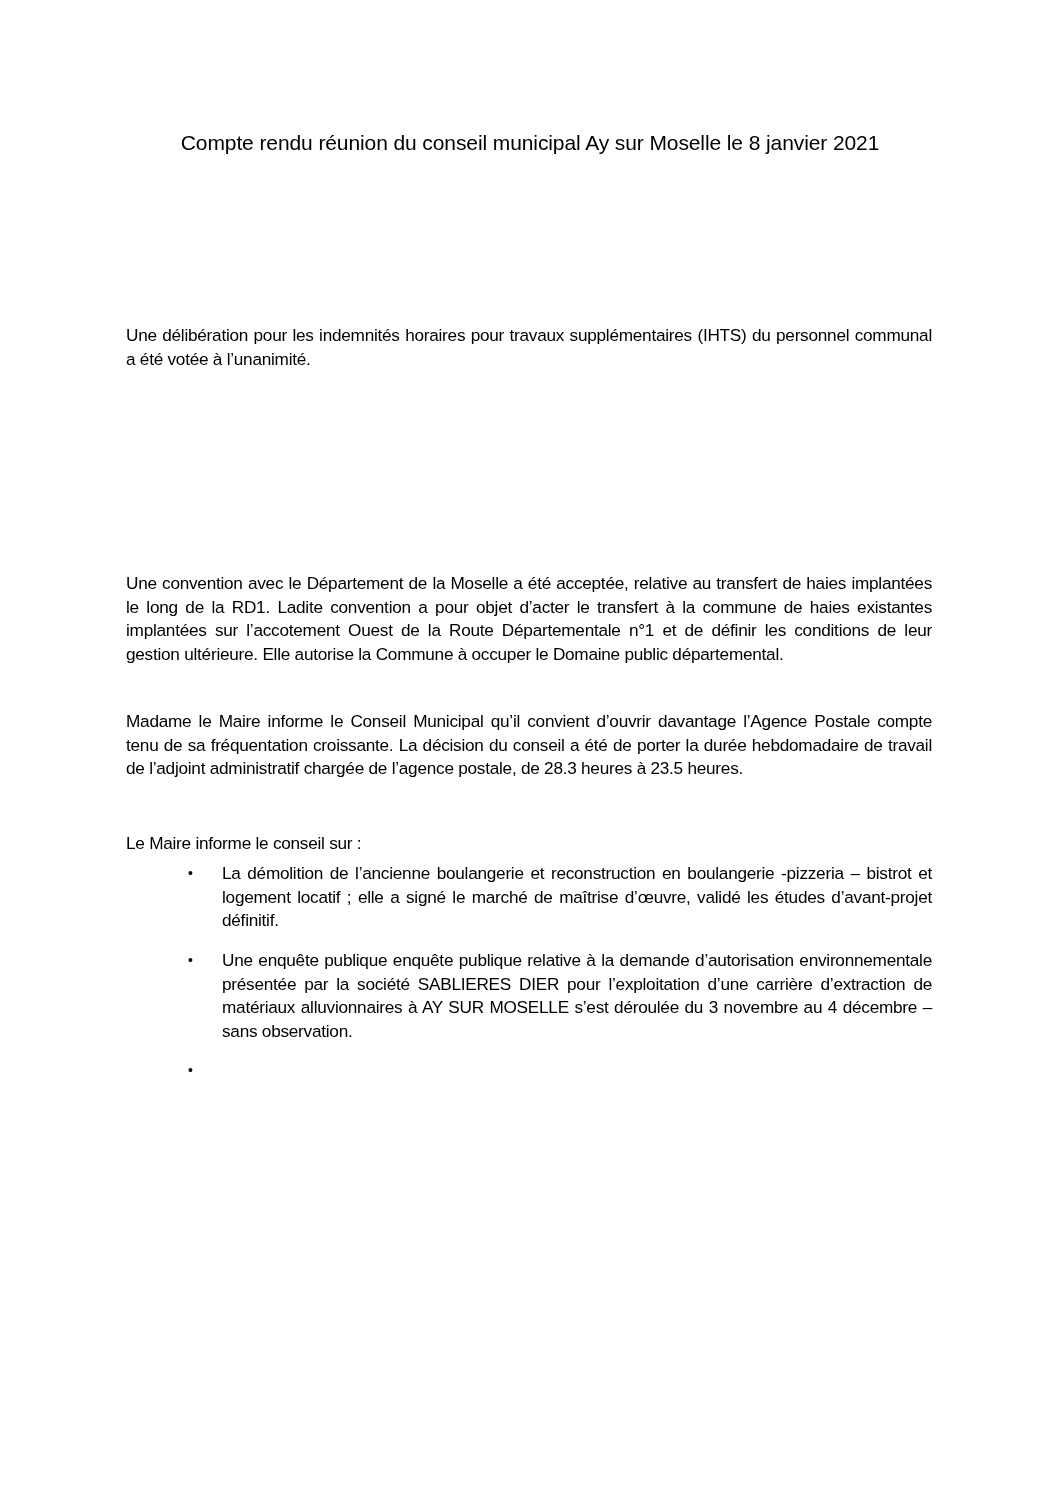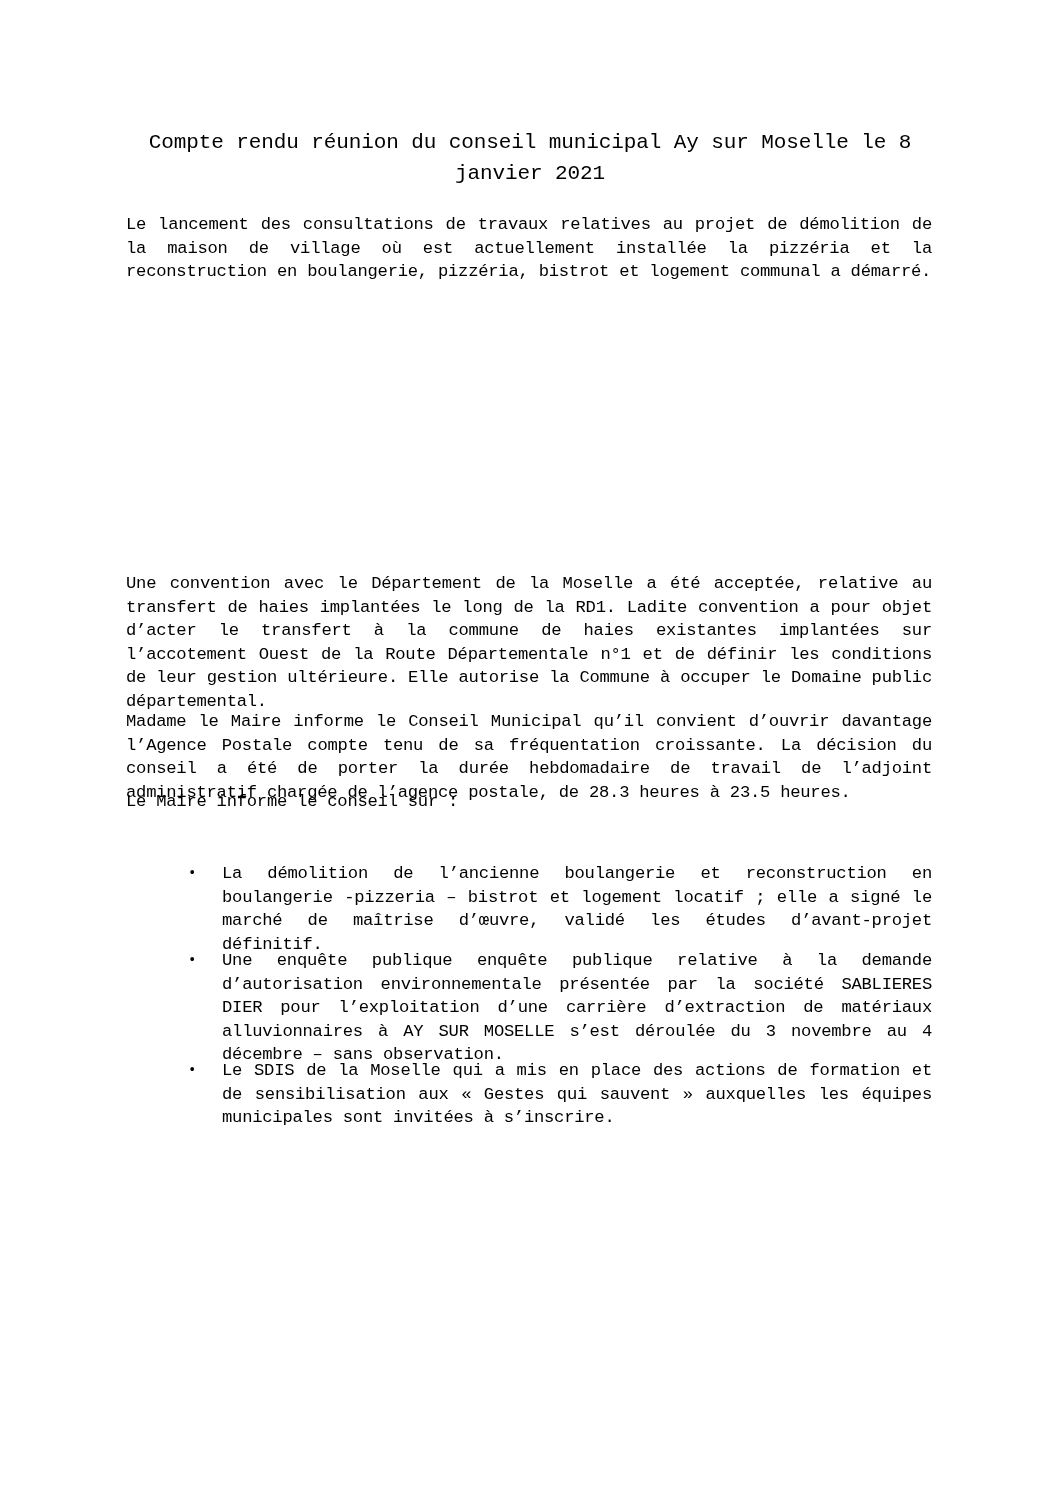--- a/index.html
+++ b/index.html
@@ -15,21 +15,20 @@
       color: #000000;
       font-family: "Liberation Sans", sans-serif;
     }
     .page {
       position: absolute;
       left: 0;
       top: 0;
       width: 1058px;
       height: 1497px;
       background: #ffffff;
-      font-family: Liberation Mono, monospace;
     }
     .title {
       position: absolute;
       left: 120px;
       width: 820px;
       top: 127px;
       text-align: center;
       font-size: 21px;
       line-height: 31px;
       letter-spacing: -0.1px;
@@ -45,21 +44,21 @@
       line-height: 23.6px;
       text-align: justify;
       letter-spacing: -0.25px;
     }
     .para.left { text-align: left; }
     #p1 { top: 213px; }
     #p2 { top: 324px; }
     #p3 { top: 434px; }
     #p4 { top: 572px; }
     #p5 { top: 710px; }
-    #p6 { top: 790px; }
+    #p6 { top: 832px; }
 
     .list {
       position: absolute;
       left: 126px;
       width: 806px;
       margin: 0;
       padding: 0;
       list-style: none;
     }
     .list-item {
@@ -80,32 +79,31 @@
     #li1 { position: absolute; top: 862px; left: 0; width: 806px; box-sizing: border-box; }
     #li2 { position: absolute; top: 949px; left: 0; width: 806px; box-sizing: border-box; }
     #li3 { position: absolute; top: 1059px; left: 0; width: 806px; box-sizing: border-box; }
   </style>
 </head>
 <body>
 
 <div class="page">
   <h1 class="title">Compte rendu réunion du conseil municipal Ay sur Moselle le 8 janvier 2021</h1>
 
-  <p id="p1" class="para">Le lancement des consultations de travaux relatives au projet de démolition de la maison de village où est actuellement installée la pizzéria et la reconstruction en boulangerie, pizzéria, bistrot et logement communal a démarré.</p>
+  <p id="p2" class="para">Une délibération pour les indemnités horaires pour travaux supplémentaires (IHTS) du personnel communal a été votée à l’unanimité.</p>
   <p id="p4" class="para">Une convention avec le Département de la Moselle a été acceptée, relative au transfert de haies implantées le long de la RD1. Ladite convention a pour objet d’acter le transfert à la commune de haies existantes implantées sur l’accotement Ouest de la Route Départementale n°1 et de définir les conditions de leur gestion ultérieure. Elle autorise la Commune à occuper le Domaine public départemental.</p>
   <p id="p5" class="para">Madame le Maire informe le Conseil Municipal qu’il convient d’ouvrir davantage l’Agence Postale compte tenu de sa fréquentation croissante. La décision du conseil a été de porter la durée hebdomadaire de travail de l’adjoint administratif chargée de l’agence postale, de 28.3 heures à 23.5 heures.</p>
   <p id="p6" class="para left">Le Maire informe le conseil sur :</p>
 
   <ul class="list" style="top:0;">
     <li id="li1" class="list-item">
       <span class="bullet">•</span>
       <span>La démolition de l’ancienne boulangerie et reconstruction en boulangerie -pizzeria – bistrot et logement locatif ; elle a signé le marché de maîtrise d’œuvre, validé les études d’avant-projet définitif.</span>
     </li>
     <li id="li2" class="list-item">
       <span class="bullet">•</span>
       <span>Une enquête publique enquête publique relative à la demande d’autorisation environnementale présentée par la société SABLIERES DIER pour l’exploitation d’une carrière d’extraction de matériaux alluvionnaires à AY SUR MOSELLE s’est déroulée du 3 novembre au 4 décembre – sans observation.</span>
     </li>
     <li id="li3" class="list-item">
       <span class="bullet">•</span>
-      <span>Le SDIS de la Moselle qui a mis en place des actions de formation et de sensibilisation aux « Gestes qui sauvent » auxquelles les équipes municipales sont invitées à s’inscrire.</span>
     </li>
   </ul>
 </div>
 
 </body></html>

